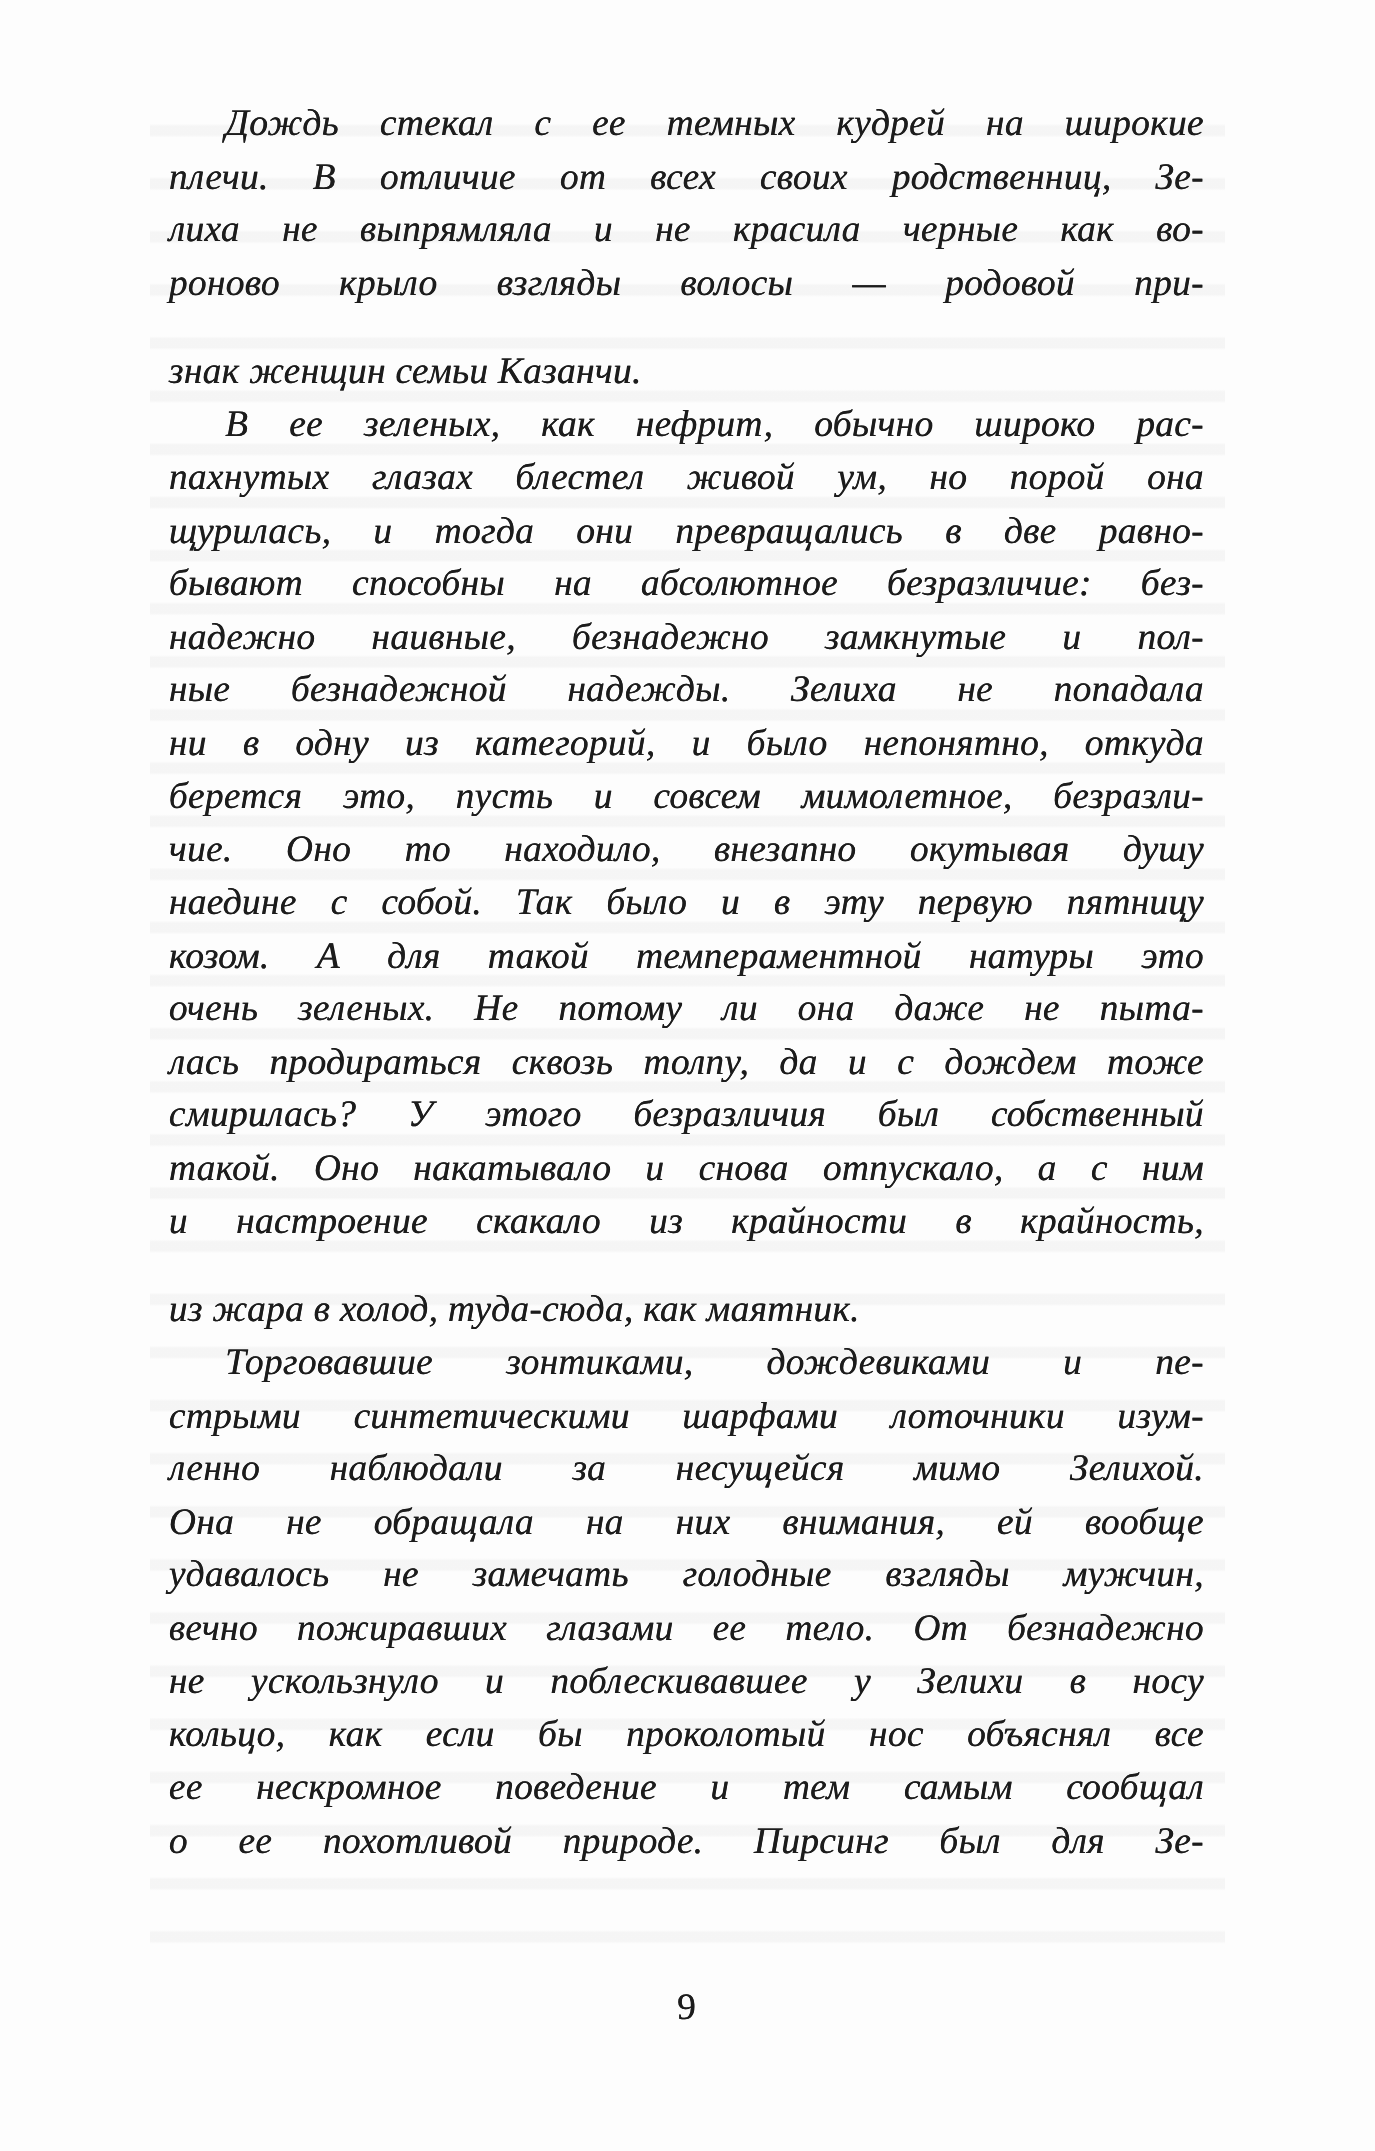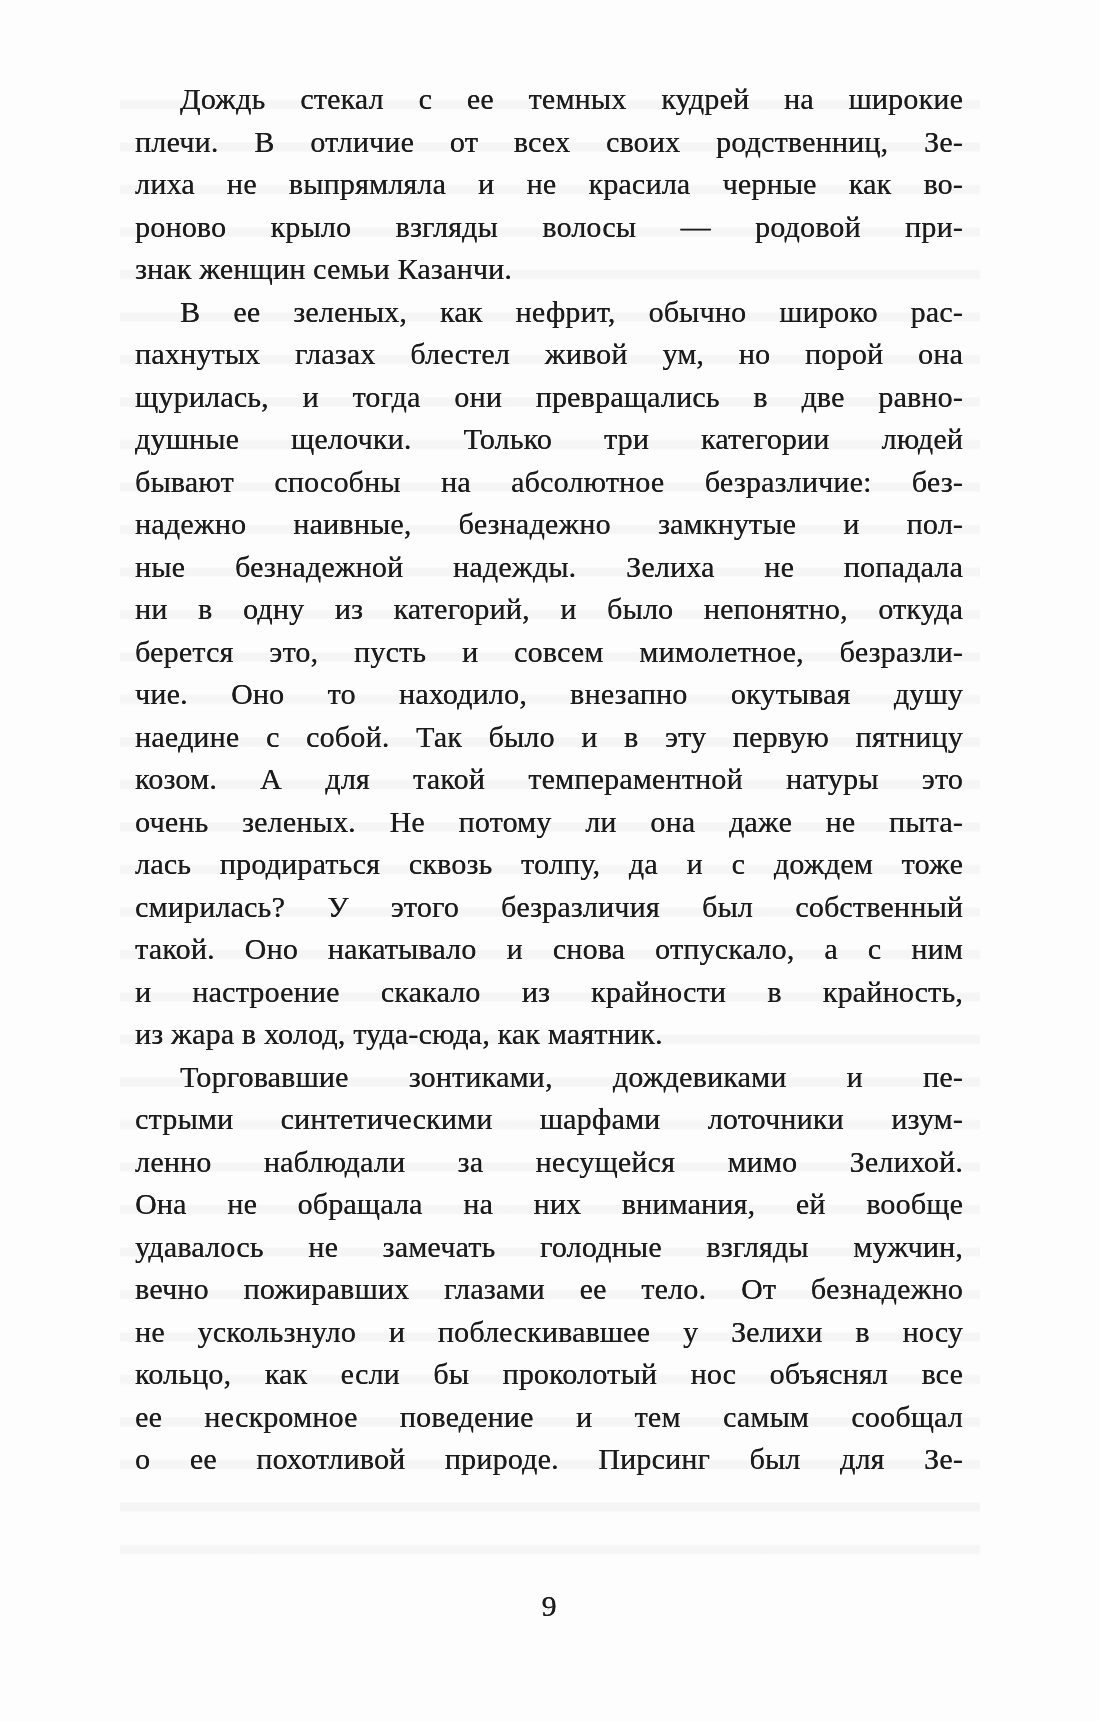--- a/index.html
+++ b/index.html
@@ -36,36 +36,38 @@
   }
   .text-block {
     position: absolute;
     left: 135px;
     top: 78px;
     width: 828px;
   }
   .paragraph {
     margin: 0;
     padding: 0;
+    font-style: italic;
   }
   .line {
     font-size: 30px;
     line-height: 42.5px;
     text-align: justify;
     text-align-last: justify;
     letter-spacing: 0.2px;
     text-shadow: 0.25px 0 0 currentColor;
     white-space: nowrap; 
   }
   .line { white-space: normal; }
   .line.first-line {
     text-indent: 45px;
   }
   .line.last-left {
     text-align-last: left;
+    margin-top: 28px;
   }
   .page-number {
     position: absolute;
     left: 135px;
     top: 1585px;
     width: 828px;
     text-align: center;
     font-size: 30px;
     line-height: 42.5px;
     text-shadow: 0.25px 0 0 currentColor;
@@ -81,21 +83,20 @@
         <div class="line first-line">Дождь стекал с ее темных кудрей на широкие</div>
         <div class="line">плечи. В отличие от всех своих родственниц, Зе-</div>
         <div class="line">лиха не выпрямляла и не красила черные как во-</div>
         <div class="line">роново крыло взгляды волосы — родовой при-</div>
         <div class="line last-left">знак женщин семьи Казанчи.</div>
       </div>
       <div class="paragraph">
         <div class="line first-line">В ее зеленых, как нефрит, обычно широко рас-</div>
         <div class="line">пахнутых глазах блестел живой ум, но порой она</div>
         <div class="line">щурилась, и тогда они превращались в две равно-</div>
-        <div class="line">душные щелочки. Только три категории людей</div>
         <div class="line">бывают способны на абсолютное безразличие: без-</div>
         <div class="line">надежно наивные, безнадежно замкнутые и пол-</div>
         <div class="line">ные безнадежной надежды. Зелиха не попадала</div>
         <div class="line">ни в одну из категорий, и было непонятно, откуда</div>
         <div class="line">берется это, пусть и совсем мимолетное, безразли-</div>
         <div class="line">чие. Оно то находило, внезапно окутывая душу</div>
         <div class="line">наедине с собой. Так было и в эту первую пятницу</div>
         <div class="line">козом. А для такой темпераментной натуры это</div>
         <div class="line">очень зеленых. Не потому ли она даже не пыта-</div>
         <div class="line">лась продираться сквозь толпу, да и с дождем тоже</div>

